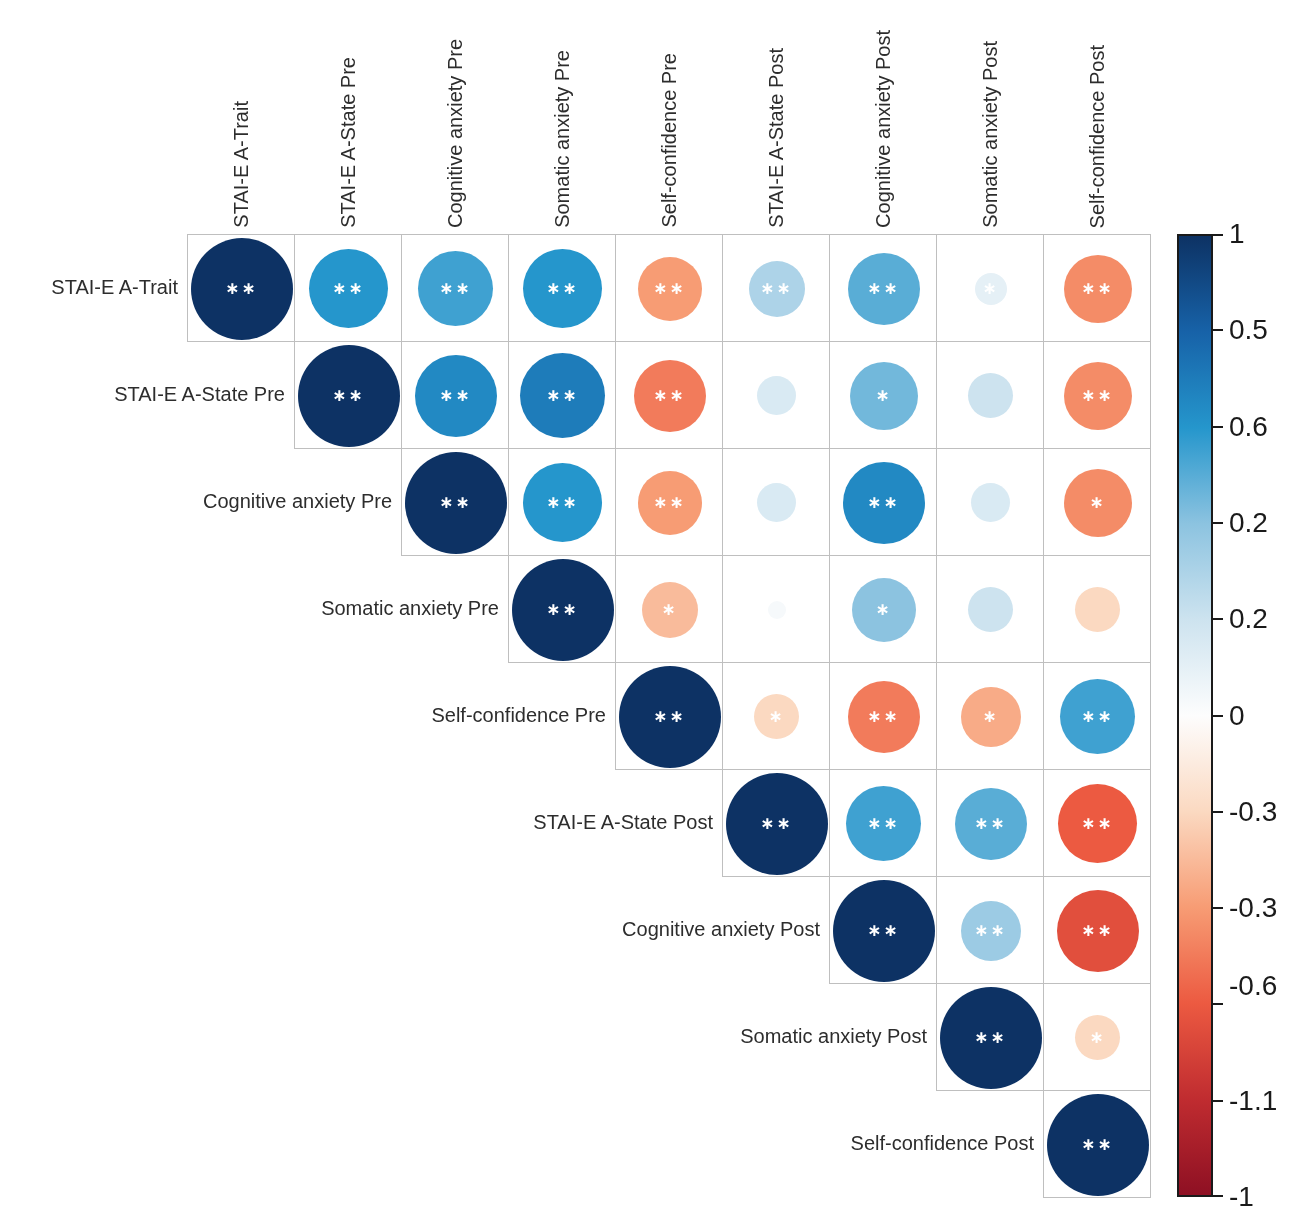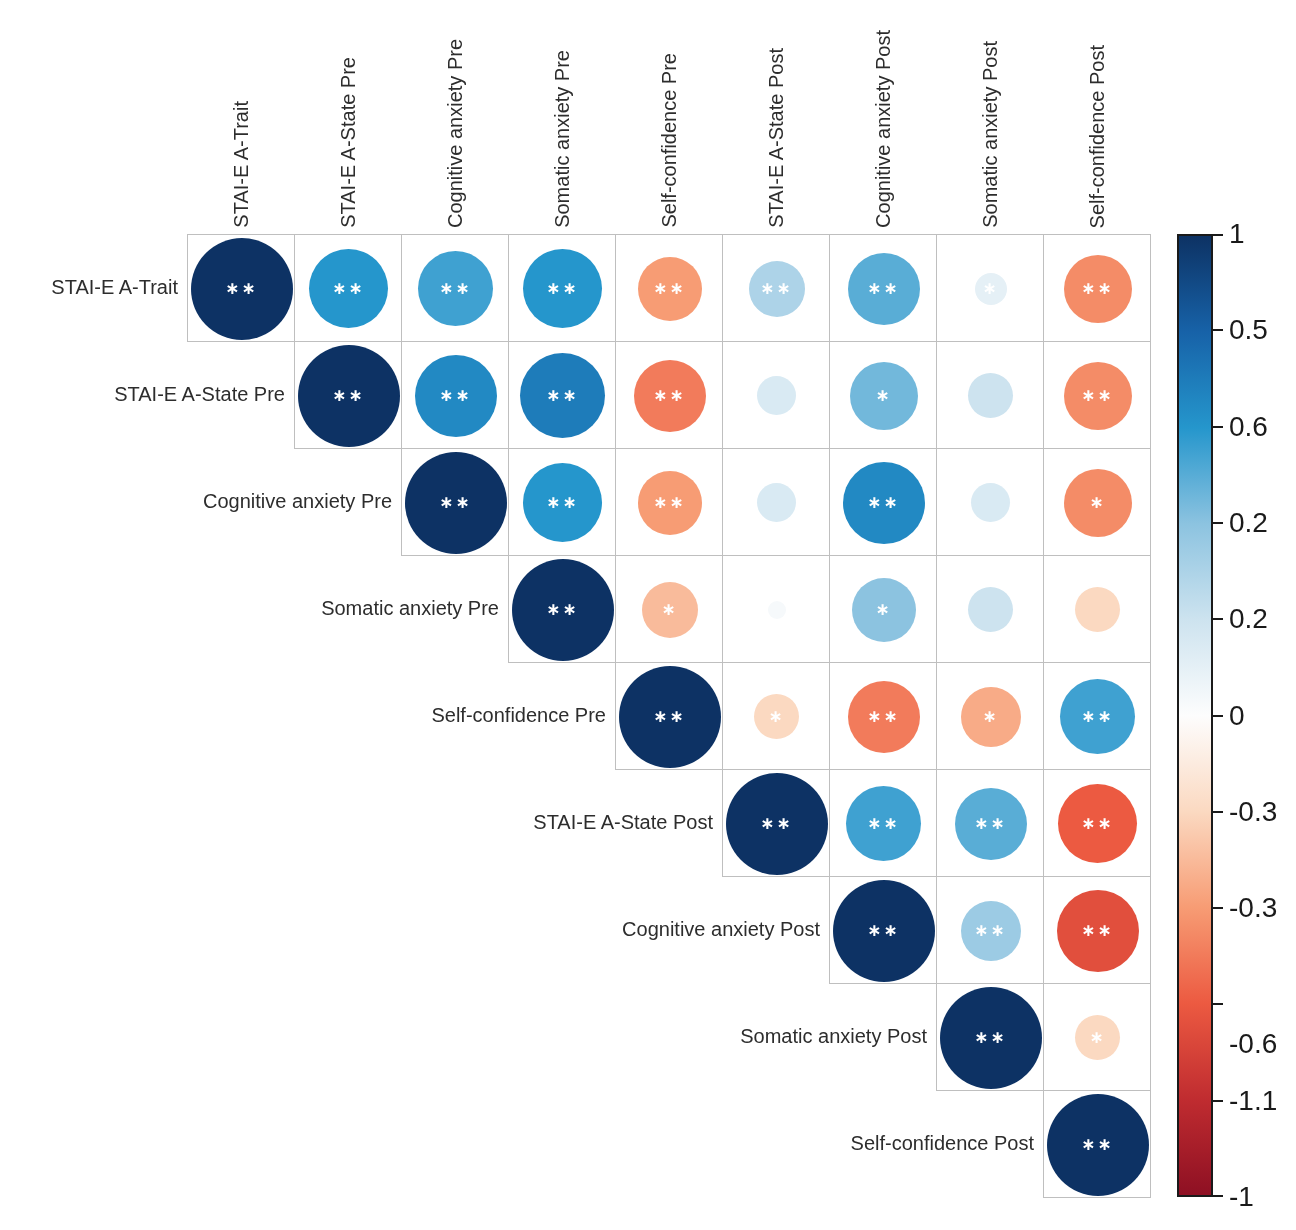--- a/index.html
+++ b/index.html
@@ -289,19 +289,19 @@
       <div class="tick-label" style="left: 1229px; top: 522.9px;">0.2</div>
       <div class="tick" style="left: 1213px; top: 618.2px; width: 10px; height: 2px;"></div>
       <div class="tick-label" style="left: 1229px; top: 619.2px;">0.2</div>
       <div class="tick" style="left: 1213px; top: 714.5px; width: 10px; height: 2px;"></div>
       <div class="tick-label" style="left: 1229px; top: 715.5px;">0</div>
       <div class="tick" style="left: 1213px; top: 810.8px; width: 10px; height: 2px;"></div>
       <div class="tick-label" style="left: 1229px; top: 811.8px;">-0.3</div>
       <div class="tick" style="left: 1213px; top: 907.1px; width: 10px; height: 2px;"></div>
       <div class="tick-label" style="left: 1229px; top: 908.1px;">-0.3</div>
       <div class="tick" style="left: 1213px; top: 1003.4px; width: 10px; height: 2px;"></div>
-      <div class="tick-label" style="left: 1229px; top: 1044px;">-0.6</div>
+      <div class="tick-label" style="left: 1229px; top: 986px;">-0.6</div>
       <div class="tick" style="left: 1213px; top: 1099.7px; width: 10px; height: 2px;"></div>
       <div class="tick-label" style="left: 1229px; top: 1100.7px;">-1.1</div>
       <div class="tick" style="left: 1213px; top: 1195px; width: 10px; height: 2px;"></div>
       <div class="tick-label" style="left: 1229px; top: 1197px;">-1</div>
     </div>
 </div>
 
 </body></html>

